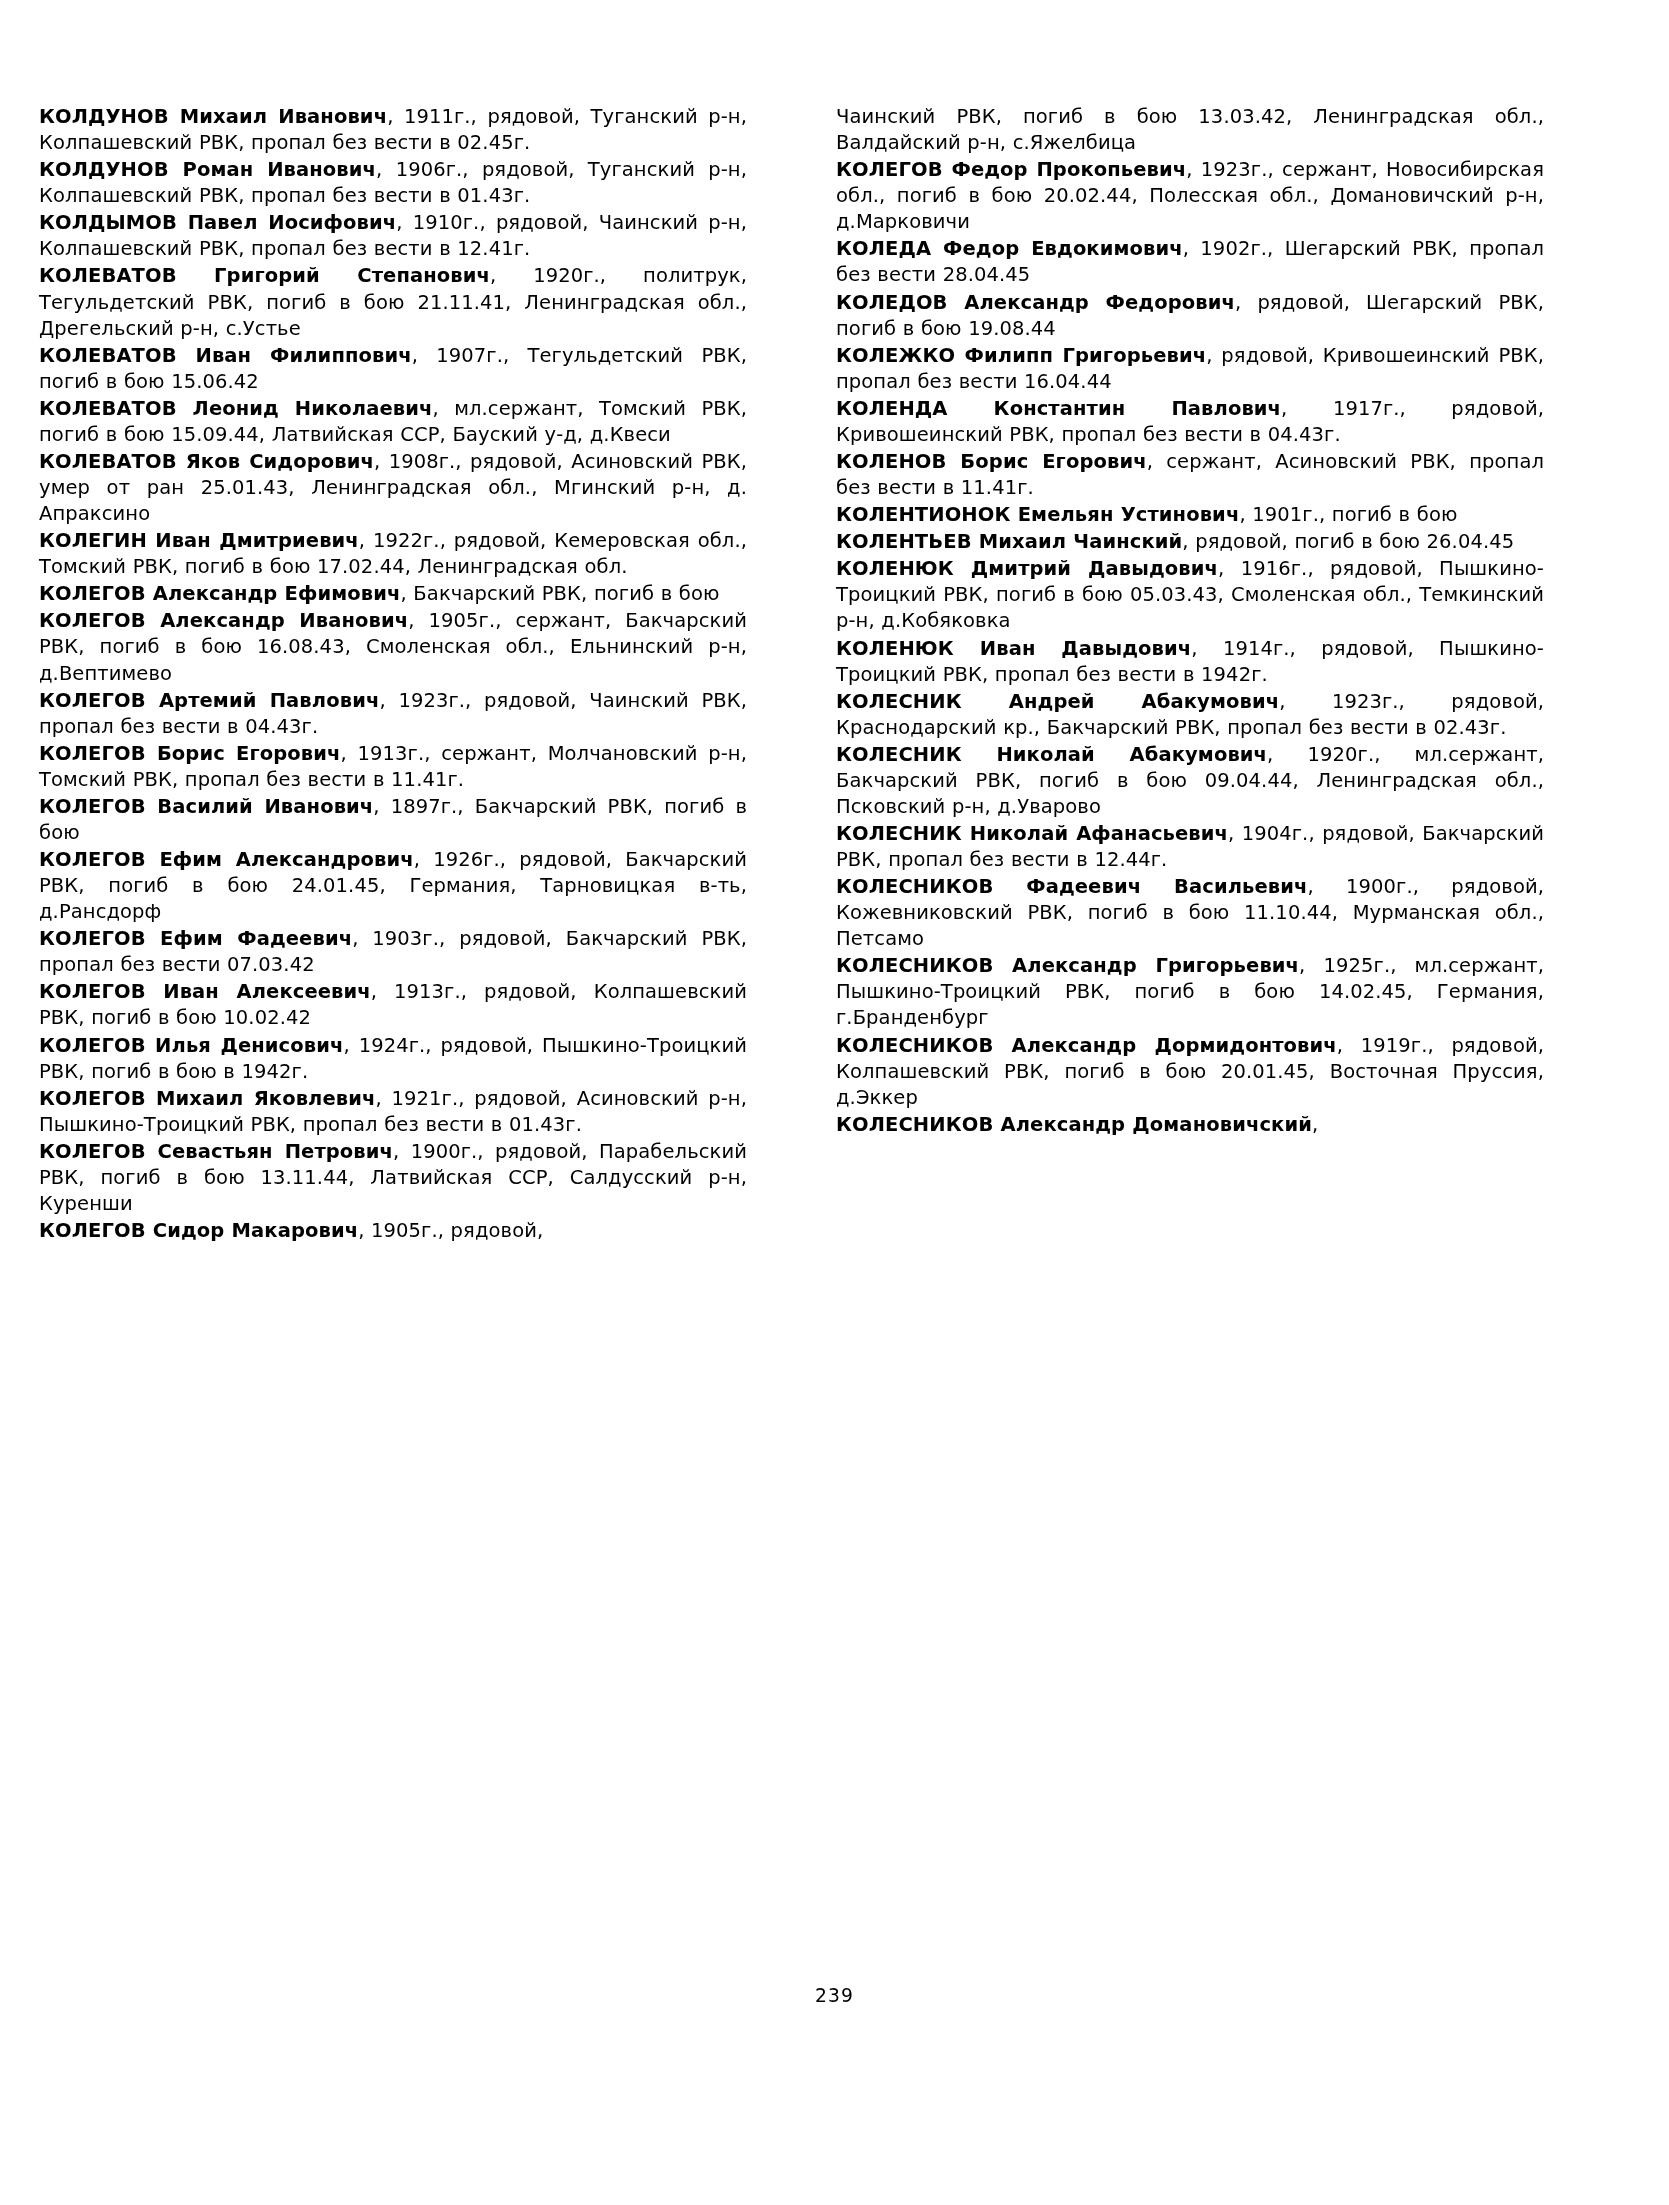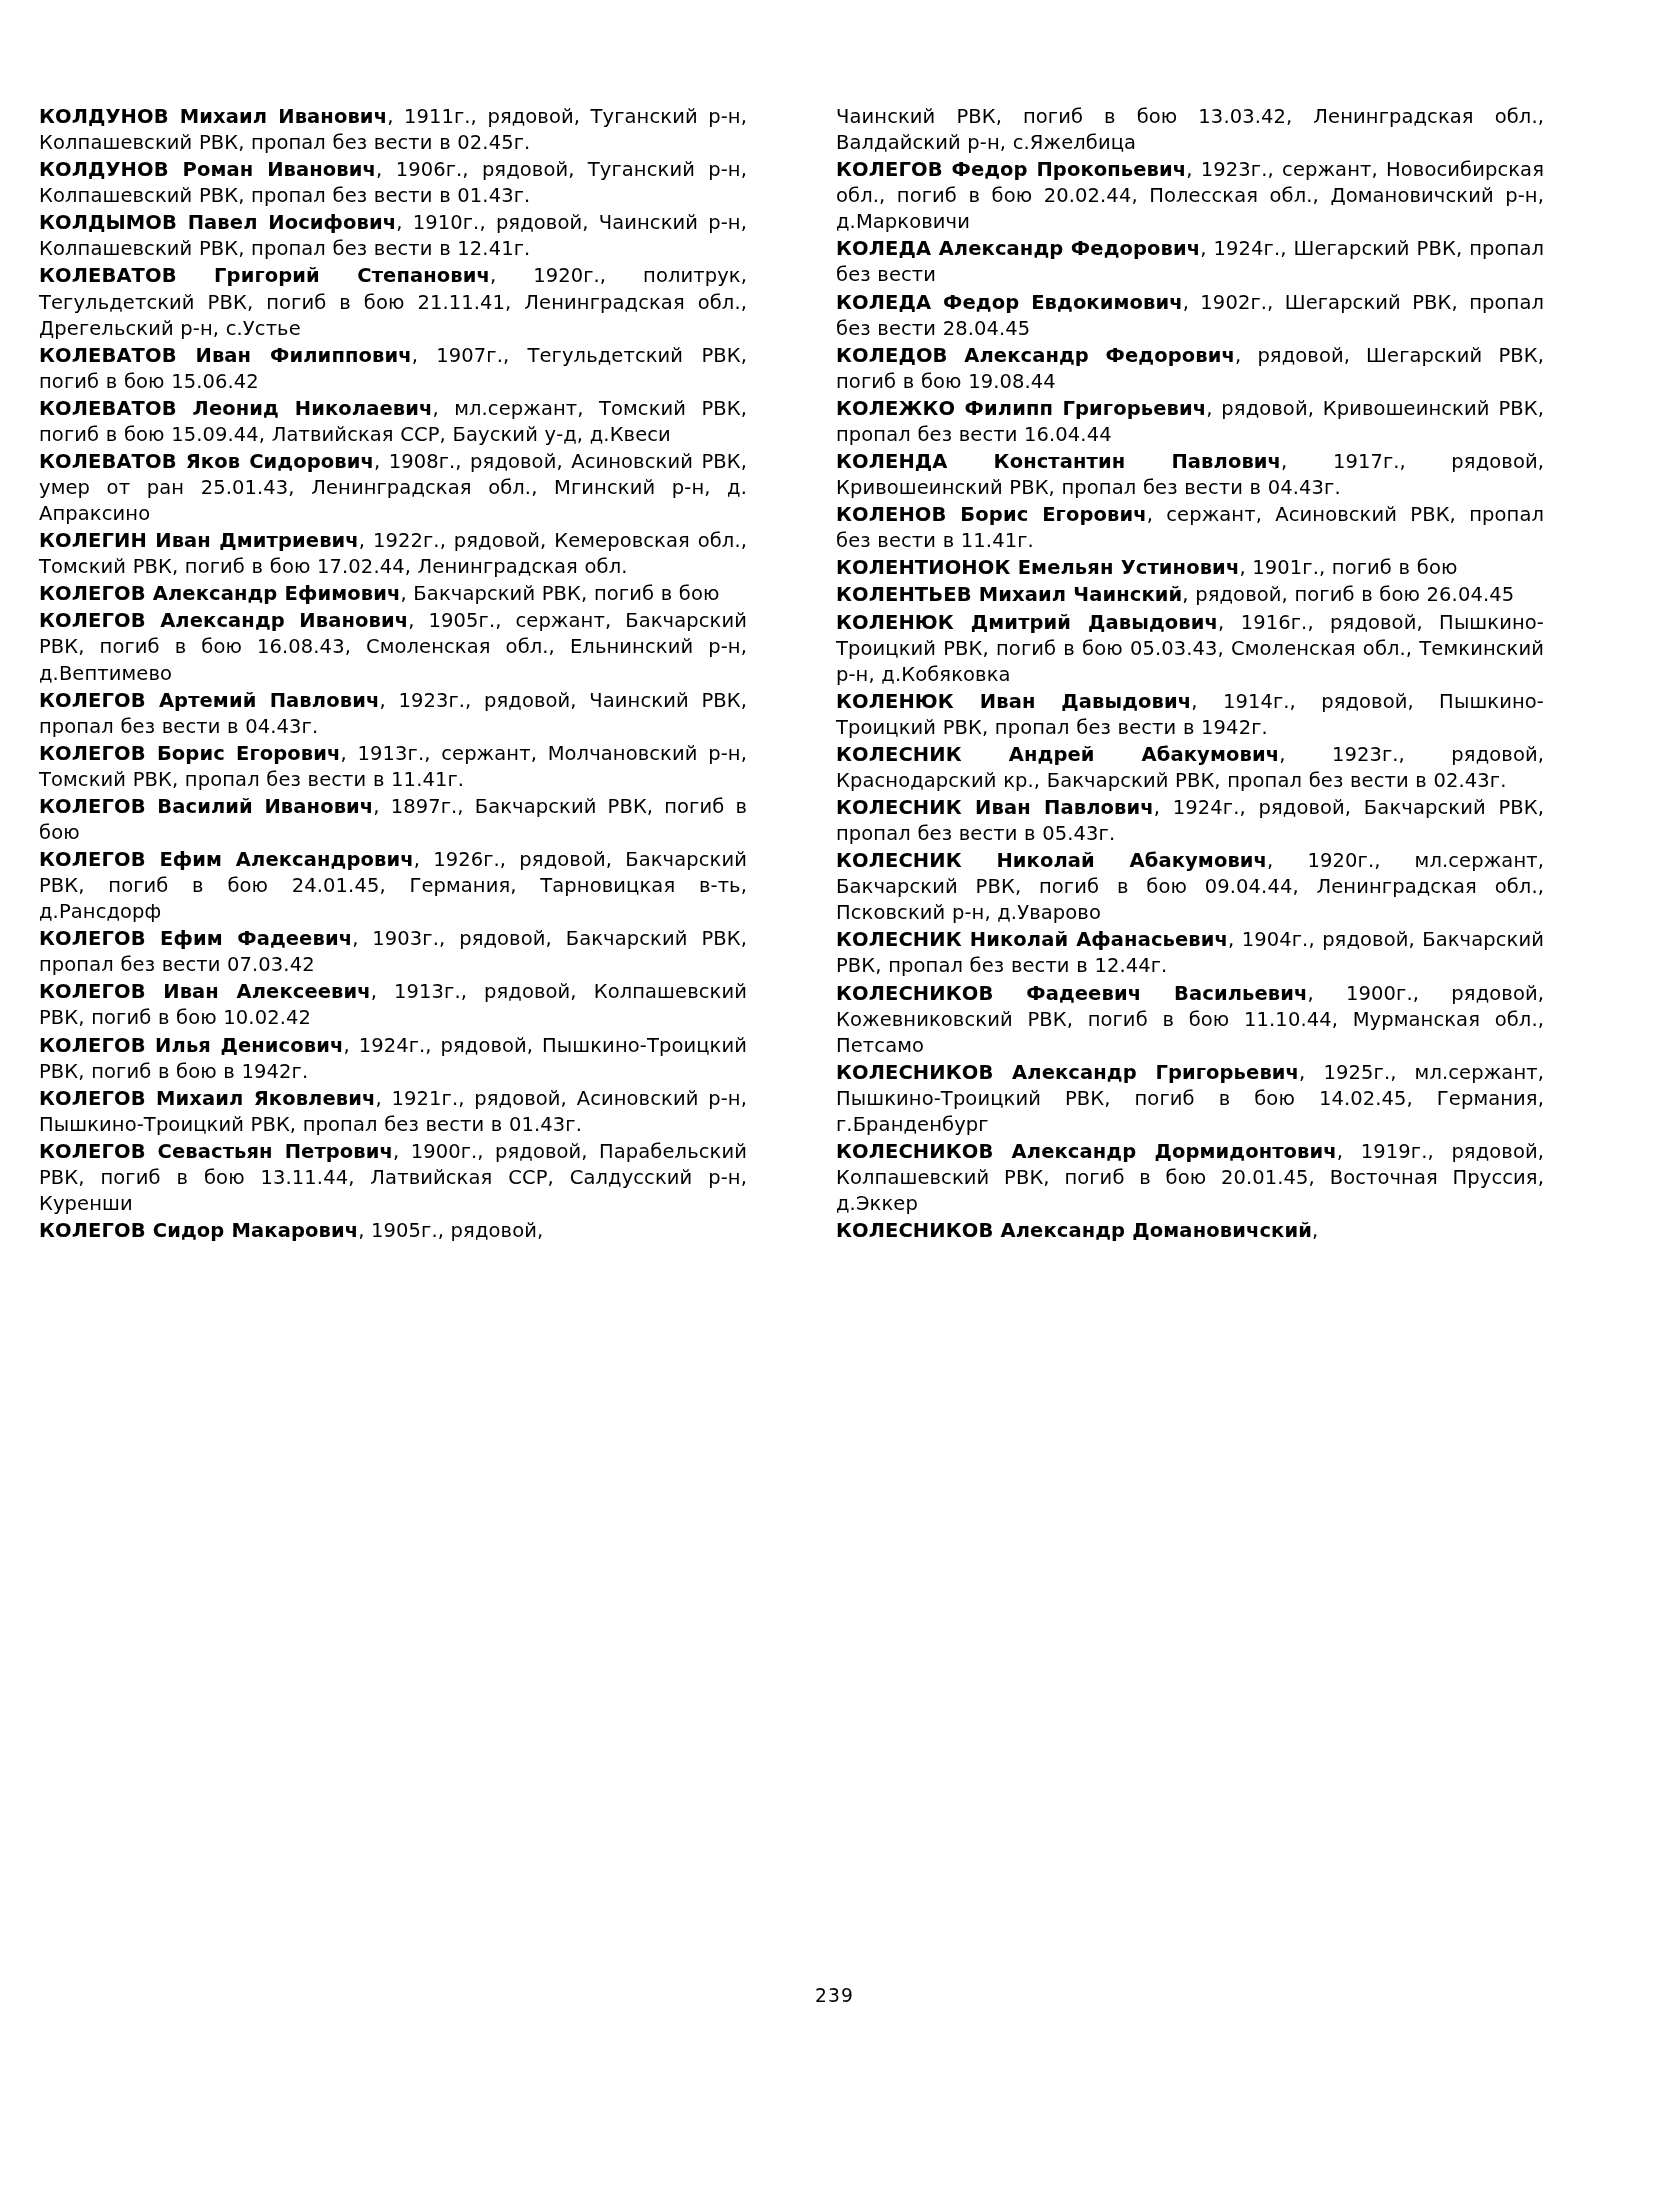--- a/index.html
+++ b/index.html
@@ -78,32 +78,30 @@
         <p class="entry"><span class="nm">КОЛЕГОВ Ефим Фадеевич</span><span class="tx">, 1903г., рядовой, Бакчарский РВК, пропал без вести 07.03.42</span></p>
         <p class="entry"><span class="nm">КОЛЕГОВ Иван Алексеевич</span><span class="tx">, 1913г., рядовой, Колпашевский РВК, погиб в бою 10.02.42</span></p>
         <p class="entry"><span class="nm">КОЛЕГОВ Илья Денисович</span><span class="tx">, 1924г., рядовой, Пышкино-Троицкий РВК, погиб в бою в 1942г.</span></p>
         <p class="entry"><span class="nm">КОЛЕГОВ Михаил Яковлевич</span><span class="tx">, 1921г., рядовой, Асиновский р-н, Пышкино-Троицкий РВК, пропал без вести в 01.43г.</span></p>
         <p class="entry"><span class="nm">КОЛЕГОВ Севастьян Петрович</span><span class="tx">, 1900г., рядовой, Парабельский РВК, погиб в бою 13.11.44, Латвийская ССР, Салдусский р-н, Куренши</span></p>
         <p class="entry"><span class="nm">КОЛЕГОВ Сидор Макарович</span><span class="tx">, 1905г., рядовой,</span></p>
       </div>
     <div class="column" id="col-right">
         <p class="entry"><span class="tx">Чаинский РВК, погиб в бою 13.03.42, Ленинградская обл., Валдайский р-н, с.Яжелбица</span></p>
         <p class="entry"><span class="nm">КОЛЕГОВ Федор Прокопьевич</span><span class="tx">, 1923г., сержант, Новосибирская обл., погиб в бою 20.02.44, Полесская обл., Домановичский р-н, д.Марковичи</span></p>
-        <p class="entry"><span class="nm">КОЛЕДА Александр Федорович</span><span class="tx">, 1924г., Шегарский РВК, пропал без вести</span></p>
         <p class="entry"><span class="nm">КОЛЕДА Федор Евдокимович</span><span class="tx">, 1902г., Шегарский РВК, пропал без вести 28.04.45</span></p>
         <p class="entry"><span class="nm">КОЛЕДОВ Александр Федорович</span><span class="tx">, рядовой, Шегарский РВК, погиб в бою 19.08.44</span></p>
         <p class="entry"><span class="nm">КОЛЕЖКО Филипп Григорьевич</span><span class="tx">, рядовой, Кривошеинский РВК, пропал без вести 16.04.44</span></p>
         <p class="entry"><span class="nm">КОЛЕНДА Константин Павлович</span><span class="tx">, 1917г., рядовой, Кривошеинский РВК, пропал без вести в 04.43г.</span></p>
         <p class="entry"><span class="nm">КОЛЕНОВ Борис Егорович</span><span class="tx">, сержант, Асиновский РВК, пропал без вести в 11.41г.</span></p>
         <p class="entry"><span class="nm">КОЛЕНТИОНОК Емельян Устинович</span><span class="tx">, 1901г., погиб в бою</span></p>
         <p class="entry"><span class="nm">КОЛЕНТЬЕВ Михаил Чаинский</span><span class="tx">, рядовой, погиб в бою 26.04.45</span></p>
         <p class="entry"><span class="nm">КОЛЕНЮК Дмитрий Давыдович</span><span class="tx">, 1916г., рядовой, Пышкино-Троицкий РВК, погиб в бою 05.03.43, Смоленская обл., Темкинский р-н, д.Кобяковка</span></p>
         <p class="entry"><span class="nm">КОЛЕНЮК Иван Давыдович</span><span class="tx">, 1914г., рядовой, Пышкино-Троицкий РВК, пропал без вести в 1942г.</span></p>
         <p class="entry"><span class="nm">КОЛЕСНИК Андрей Абакумович</span><span class="tx">, 1923г., рядовой, Краснодарский кр., Бакчарский РВК, пропал без вести в 02.43г.</span></p>
-        <p class="entry"><span class="nm">КОЛЕСНИК Иван Павлович</span><span class="tx">, 1924г., рядовой, Бакчарский РВК, пропал без вести в 05.43г.</span></p>
         <p class="entry"><span class="nm">КОЛЕСНИК Николай Абакумович</span><span class="tx">, 1920г., мл.сержант, Бакчарский РВК, погиб в бою 09.04.44, Ленинградская обл., Псковский р-н, д.Уварово</span></p>
         <p class="entry"><span class="nm">КОЛЕСНИК Николай Афанасьевич</span><span class="tx">, 1904г., рядовой, Бакчарский РВК, пропал без вести в 12.44г.</span></p>
         <p class="entry"><span class="nm">КОЛЕСНИКОВ Фадеевич Васильевич</span><span class="tx">, 1900г., рядовой, Кожевниковский РВК, погиб в бою 11.10.44, Мурманская обл., Петсамо</span></p>
         <p class="entry"><span class="nm">КОЛЕСНИКОВ Александр Григорьевич</span><span class="tx">, 1925г., мл.сержант, Пышкино-Троицкий РВК, погиб в бою 14.02.45, Германия, г.Бранденбург</span></p>
         <p class="entry"><span class="nm">КОЛЕСНИКОВ Александр Дормидонтович</span><span class="tx">, 1919г., рядовой, Колпашевский РВК, погиб в бою 20.01.45, Восточная Пруссия, д.Эккер</span></p>
         <p class="entry"><span class="nm">КОЛЕСНИКОВ Александр Домановичский</span><span class="tx">,</span></p>
       </div>
   </div>
   <div class="page-number">239</div>
 </div>

